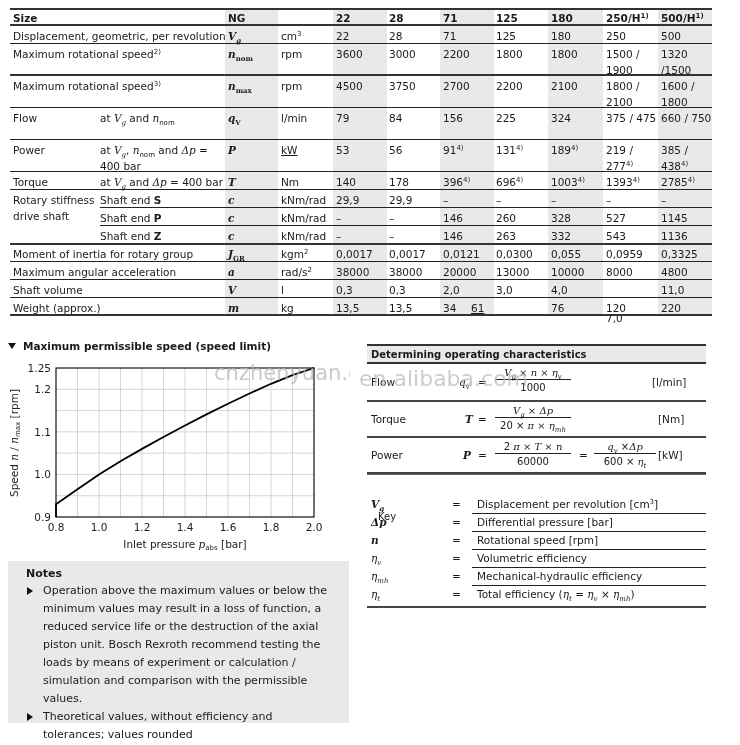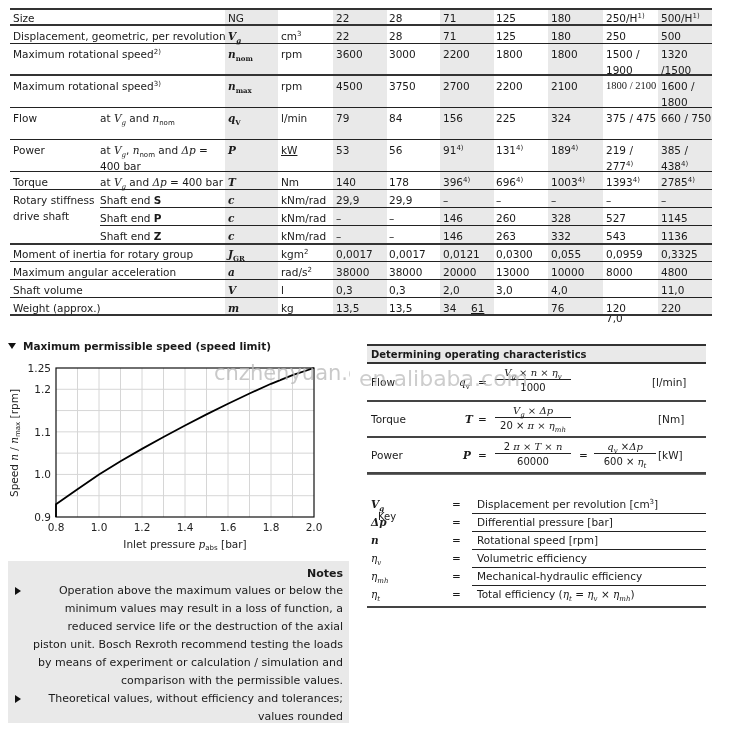--- a/index.html
+++ b/index.html
@@ -11,29 +11,29 @@
   sub { font-size: 7px; line-height: 0; }
 
   
   #spec { position: absolute; left: 10px; top: 8px; width: 702px; }
   .colshade { position: absolute; top: 0; background: #e9e9e9; }
   .srow { position: absolute; left: 0; width: 702px; }
   .srow.line-thin { border-bottom: 1px solid #222; }
   .srow.line-thick { border-bottom: 2px solid #333; }
   .cell { position: absolute; top: 2px; line-height: 16px; white-space: nowrap; }
   .cell.two { white-space: normal; }
-  .hdr .cell { font-weight: normal; }
+  .hdr .cell { font-weight: bold; }
 
   
   #chart-title { left: 8px; top: 340px; font-weight: bold; font-size: 10.5px; }
   #chart-title .tri { display:inline-block; width:0;height:0;border-left:4px solid transparent;border-right:4px solid transparent;border-top:6px solid #111; margin-right:7px; vertical-align: 1px;}
   #chart-svg { left: 0; top: 355px; }
 
   
-  #notes { left: 8px; top: 561px; width: 341px; height: 162px; background: #e9e9e9; padding: 4px 6px; text-align: right; }
+  #notes { left: 8px; top: 561px; width: 341px; height: 162px; background: #e9e9e9; padding: 4px 18px; }
   #notes .nh { font-weight: bold; font-size: 11px; line-height: 17px; }
   #notes .ni { position: relative; padding-left: 17px; line-height: 18px; font-size: 11px; }
   #notes .ni .bul { position: absolute; left: 1px; top: 5px; width:0;height:0;border-top:4px solid transparent;border-bottom:4px solid transparent;border-left:6px solid #111; }
 
   
   #opchar { left: 367px; top: 344px; width: 339px; }
   #op-head { position: absolute; left:0; top:0; width:339px; height: 20px; background:#e9e9e9; border-top: 2px solid #333; border-bottom: 2px solid #333; font-weight: bold; font-size: 10px; padding: 3px 4px; }
   .oprow { position:absolute; left:0; width:339px; border-bottom: 2px solid #444; }
   .oplabel { position:absolute; left:4px; font-size: 10.5px; }
   .frac { position:absolute; text-align:center; font-size: 10px; }
@@ -95,21 +95,21 @@
       </div>
       <div class="srow line-thin" style="top: 68px; height: 32px;">
         <span class="cell" style="left: 3px;">Maximum rotational speed<sup>3)</sup></span>
         <span class="cell it" style="left: 218px; font-weight: bold;">n<sub style="font-style:normal">max</sub></span>
         <span class="cell" style="left: 271px;">rpm</span>
         <span class="cell two" style="left: 326px; width: 52px;">4500</span>
         <span class="cell two" style="left: 379px; width: 52px;">3750</span>
         <span class="cell two" style="left: 433px; width: 52px;">2700</span>
         <span class="cell two" style="left: 486px; width: 52px;">2200</span>
         <span class="cell two" style="left: 541px; width: 52px;">2100</span>
-        <span class="cell two" style="left: 596px; width: 52px; font-family: Liberation Serif, serif;">1800 / 2100</span>
+        <span class="cell two" style="left: 596px; width: 52px;">1800 / 2100</span>
         <span class="cell two" style="left: 651px; width: 52px;">1600 / 1800</span>
       </div>
       <div class="srow line-thin" style="top: 100px; height: 32px;">
         <span class="cell" style="left: 3px;">Flow</span>
         <span class="cell" style="left: 90px;">at <span class="it">V<sub>g</sub></span> and <span class="it">n</span><sub>nom</sub></span>
         <span class="cell it" style="left: 218px; font-weight: bold;">q<sub style="font-style:normal">V</sub></span>
         <span class="cell" style="left: 271px;">l/min</span>
         <span class="cell two" style="left: 326px; width: 52px;">79</span>
         <span class="cell two" style="left: 379px; width: 52px;">84</span>
         <span class="cell two" style="left: 433px; width: 52px;">156</span>

